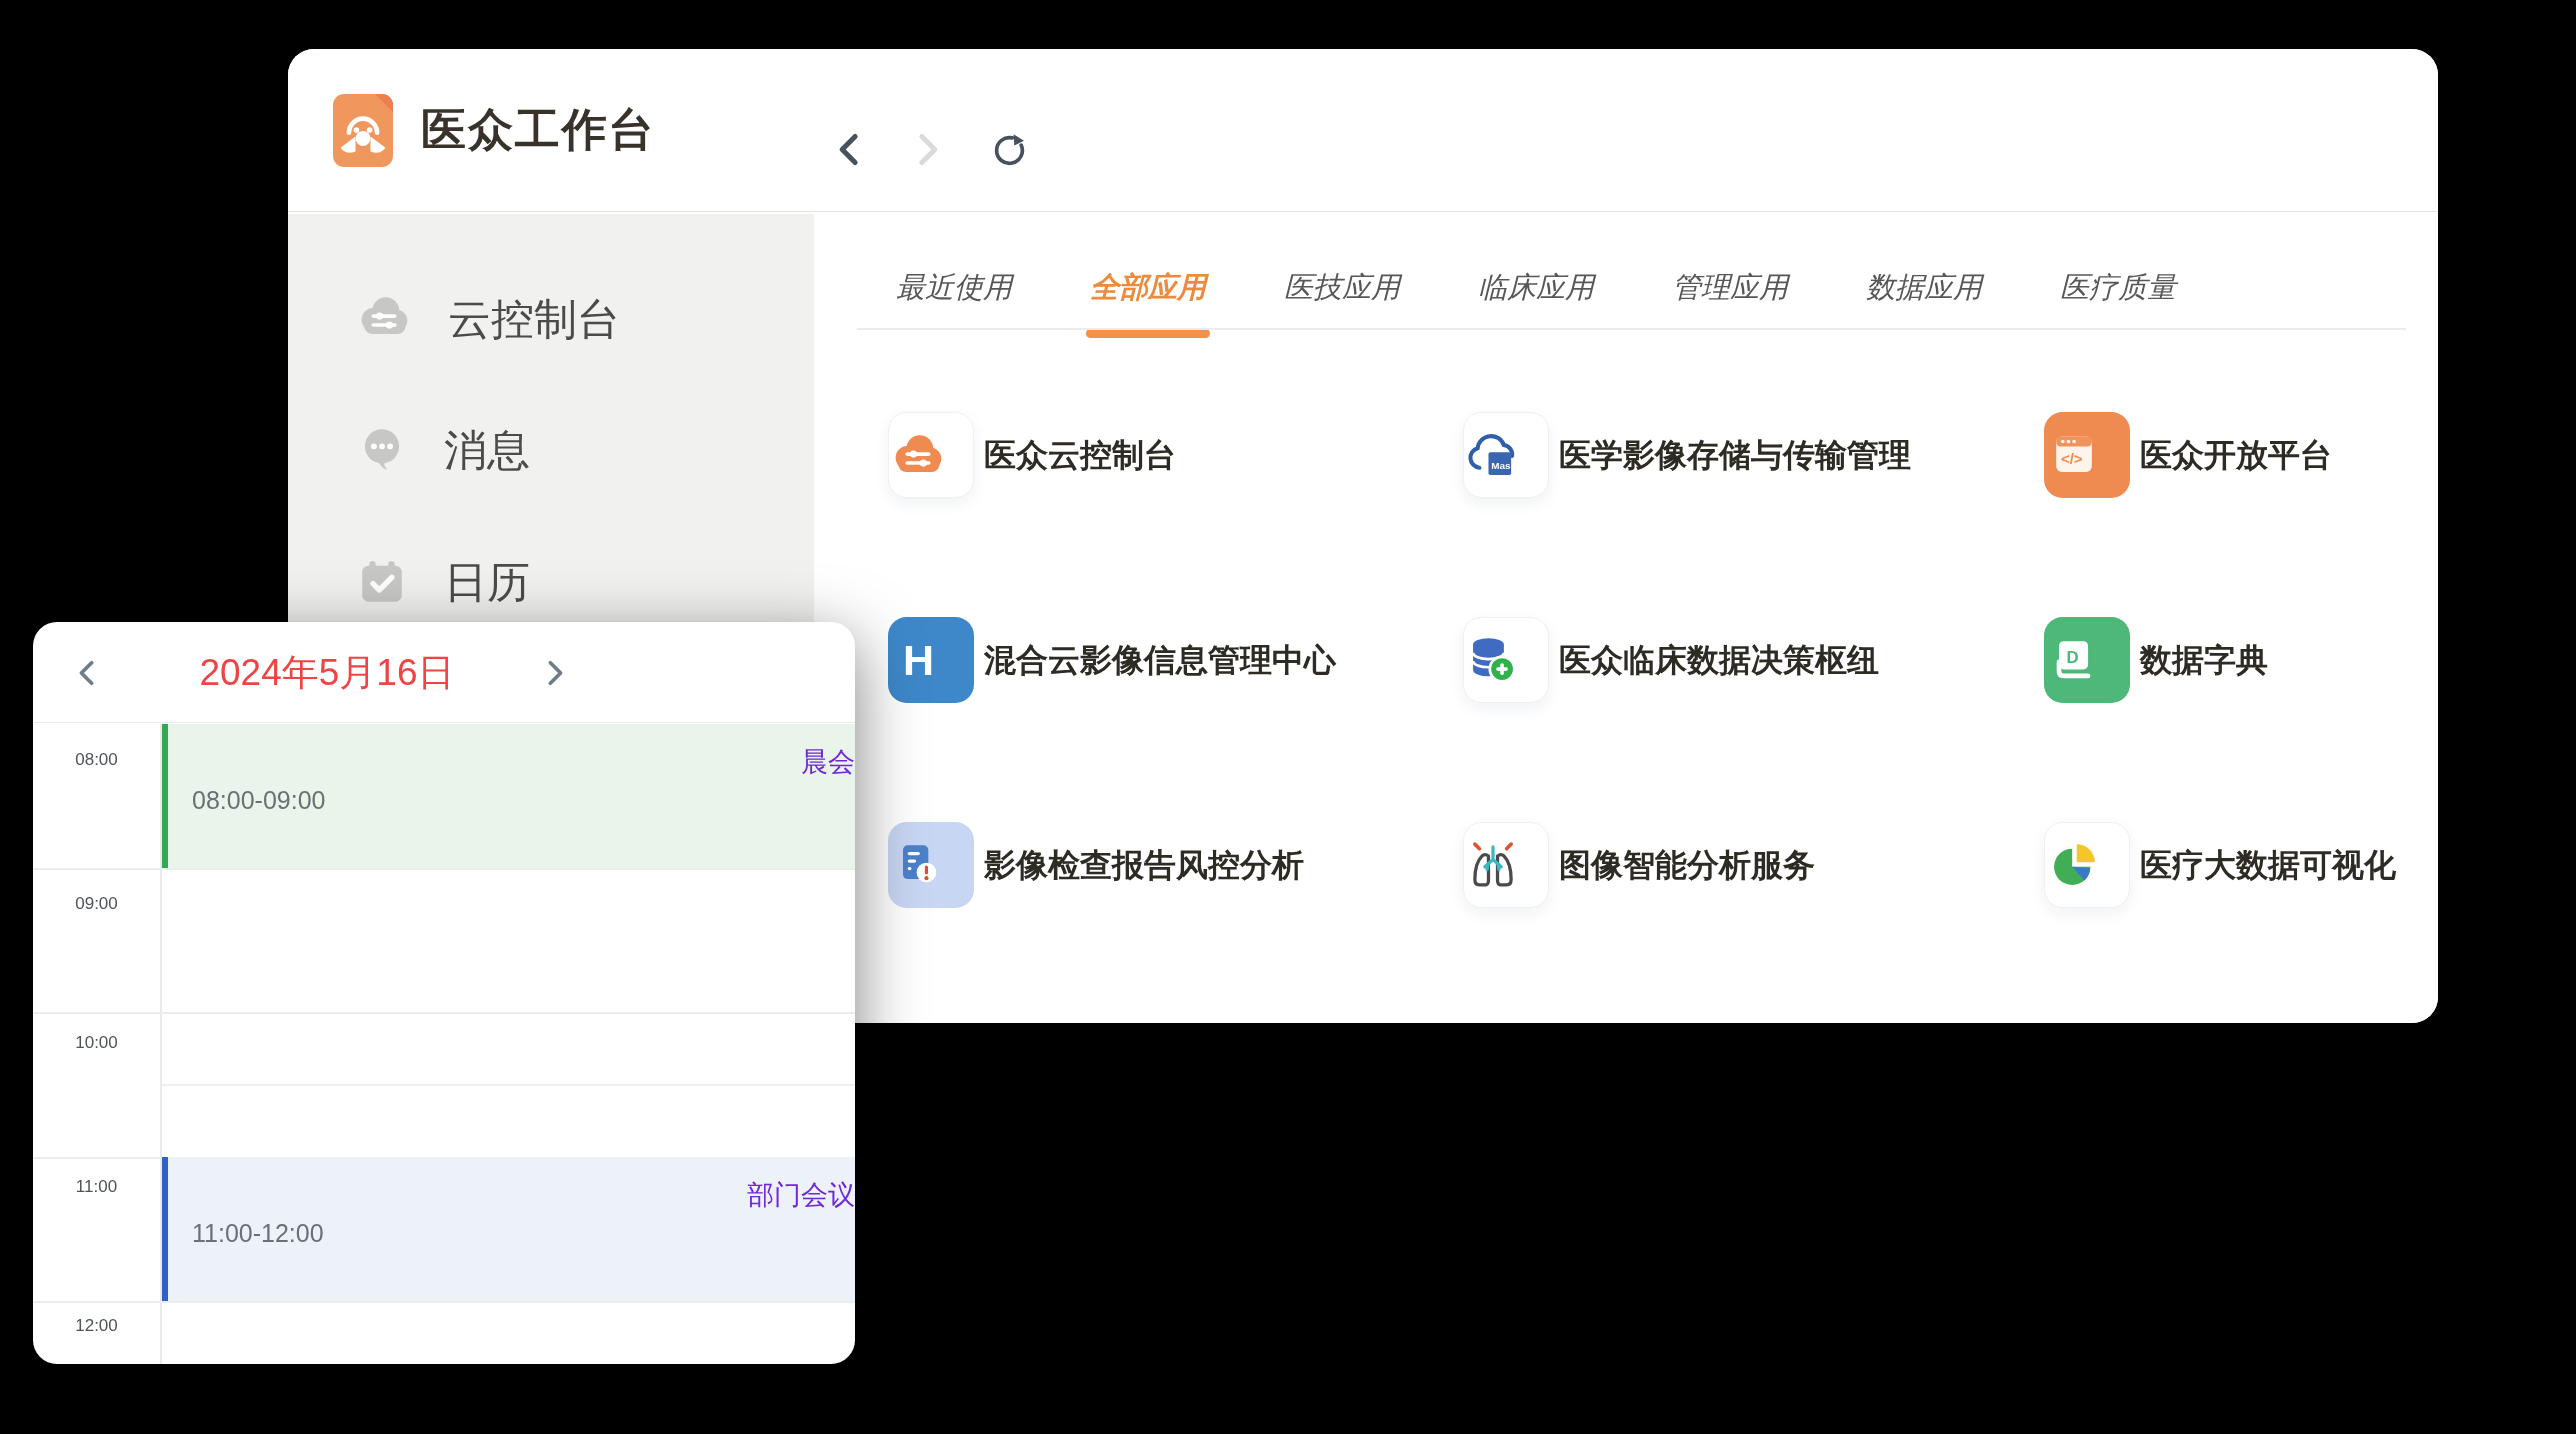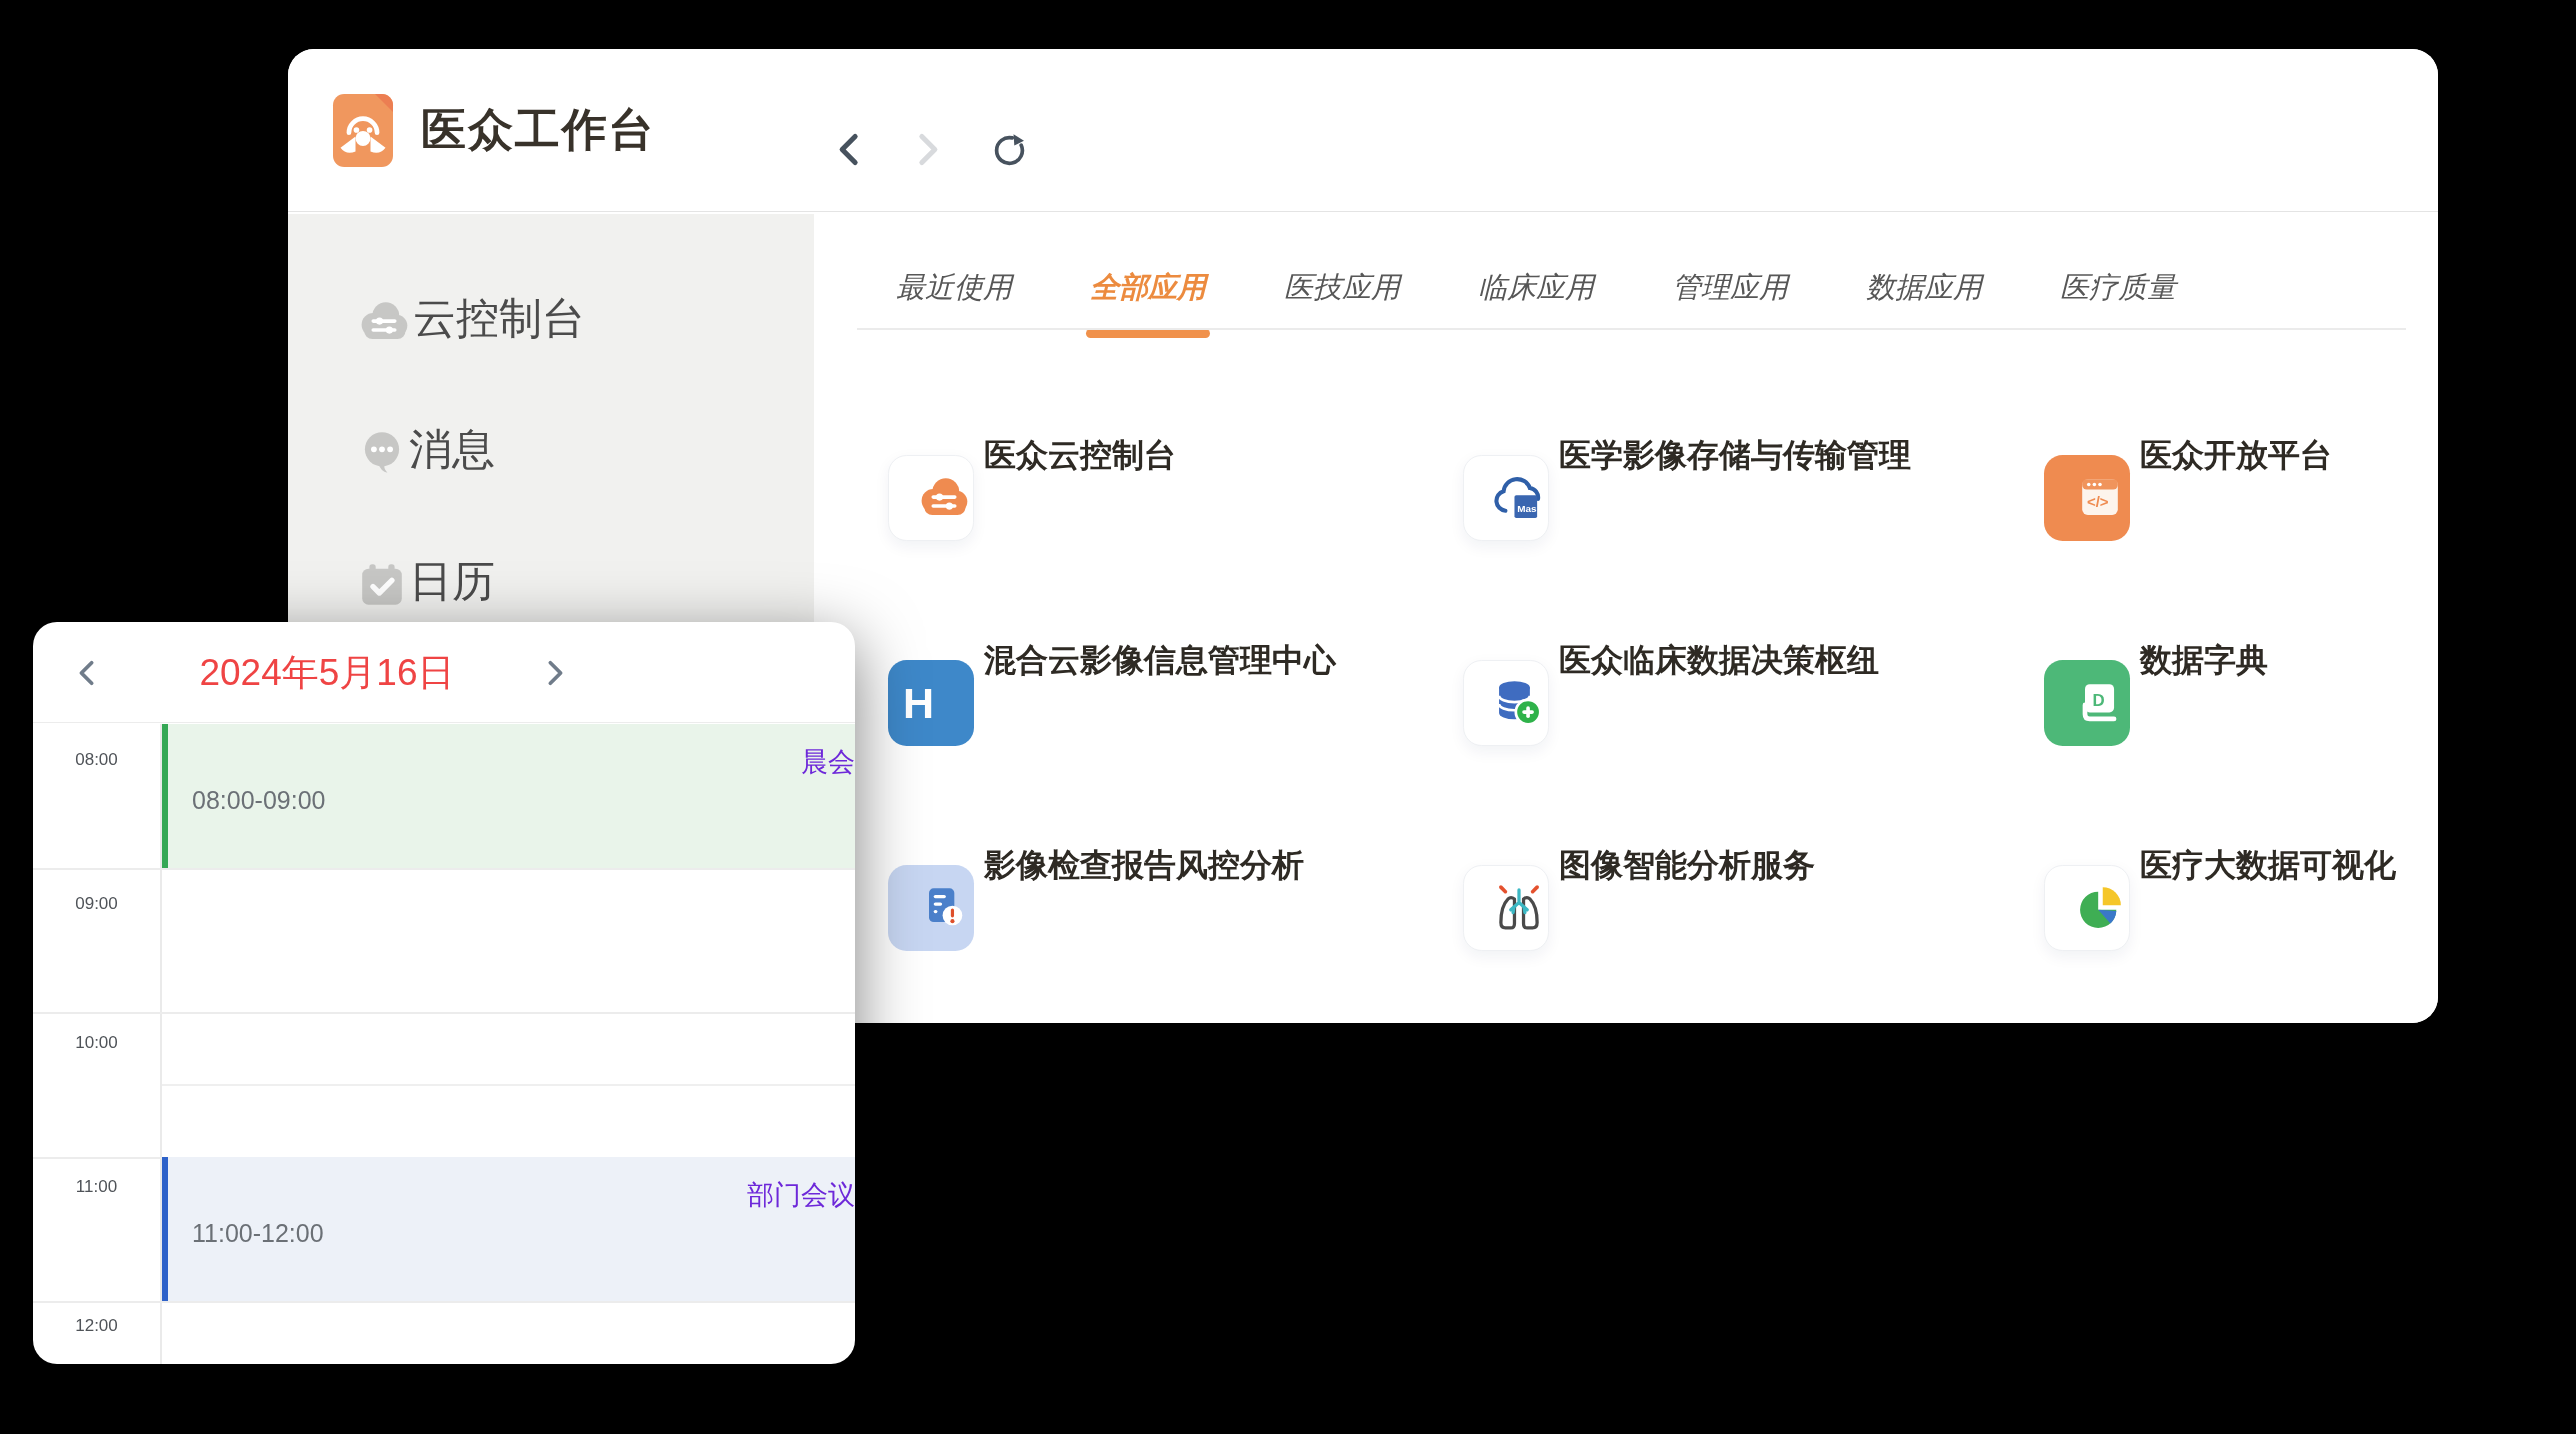--- a/index.html
+++ b/index.html
@@ -14,39 +14,39 @@
   .logo { position:relative; width:60px; height:73px; background:#f0975e; border-radius:11.2px; overflow:hidden; flex:none; }
   .logo .fold { position:absolute; top:0; right:0; width:0; height:0;
     border-left:18.6px solid transparent; border-top:18.6px solid #e1784e; filter:brightness(1.05); }
   .logo svg { position:absolute; left:0; top:5.6px; }
   .app-title { font-size:45px; font-weight:700; color:#38322a; margin-left:28px; letter-spacing:1.9px; }
   .nav-group { position:absolute; left:544px; top:82px; display:flex; gap:39px; align-items:center; }
   .nav-btn { width:37px; height:37px; display:flex; align-items:center; justify-content:center; cursor:pointer; }
 
   
   .sidebar { position:absolute; left:0; top:165px; bottom:0; width:526px; background:#f1f1ef; }
-  .side-item { position:absolute; left:67px; height:65px; display:flex; align-items:flex-end; cursor:pointer; }
+  .side-item { position:absolute; left:67px; height:65px; display:flex; align-items:flex-start; gap:35px; cursor:pointer;margin-top:8px; }
   .side-item .s-label { font-size:43px; color:#4b4b4b; }
   .side-item:nth-of-type(1) { top:69px; }
   .side-item:nth-of-type(2) { top:200px; }
   .side-item:nth-of-type(3) { top:332px; }
 
   
   .content { position:absolute; left:526px; top:165px; right:0; bottom:0; background:#fff; }
   .tabs { position:absolute; left:82px; top:54px; display:flex; gap:78px;font-style:italic; }
   .tab { font-size:29px; color:#575757; position:relative; padding-bottom:24px; cursor:pointer; white-space:nowrap; }
   .tab.active { color:#ec8b3f; font-weight:700; }
   .tab.active::after { content:""; position:absolute; left:-3.7px; right:-3.7px; bottom:-5.6px; height:8.4px;
     border-radius:4.7px; background:#f0914b; }
   .tab-divider { position:absolute; left:43px; right:32px; top:114px; height:1.9px; background:#ebebeb; }
 
   .app-grid { position:absolute; left:74px; top:198px; right:0;
     display:grid; grid-template-columns:575px 581px 1fr; grid-auto-rows:205px; }
   .app-cell { display:flex; align-items:flex-start; gap:10px; cursor:pointer; }
-  .tile { width:86px; height:86px; border-radius:18.6px; flex:none; display:flex; align-items:center; justify-content:flex-end;margin-top:43px; }
+  .tile { width:86px; height:86px; border-radius:18.6px; flex:none; display:flex; align-items:center; justify-content:flex-start; }
   .tile.plain { background:#fff; border:1.9px solid #eef0f3; box-shadow:0 5.6px 15px rgba(20,40,80,.06); }
   .tile.orange { background:#ef8b50; }
   .tile.blue   { background:#3e88c9; }
   .tile.green  { background:#4db878; }
   .tile.peri   { background:#c7d6f2; }
   .app-label { font-size:32px; font-weight:600; color:#2e2a24; line-height:86px; white-space:nowrap; }
   .h-letter { font-size:43px; font-weight:700; color:#fff; width:100%; padding-left:15px; line-height:86px; }
 
   
   .calendar { position:absolute; left:33px; top:622px; width:822px; height:742px; background:#fff;

